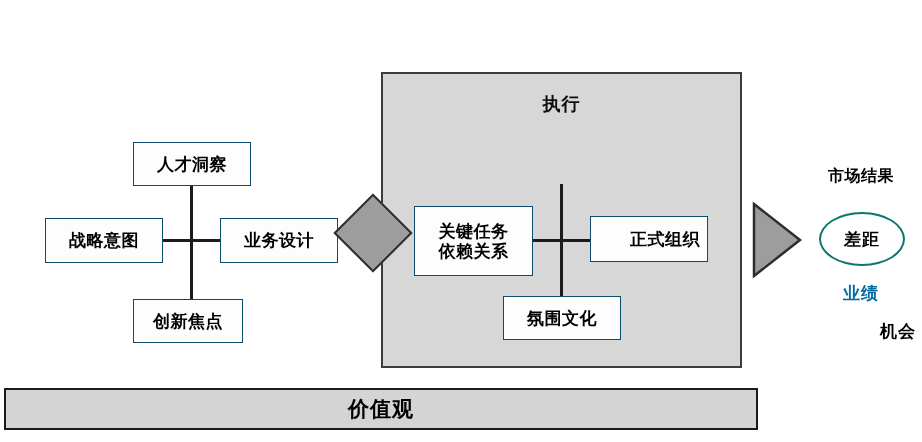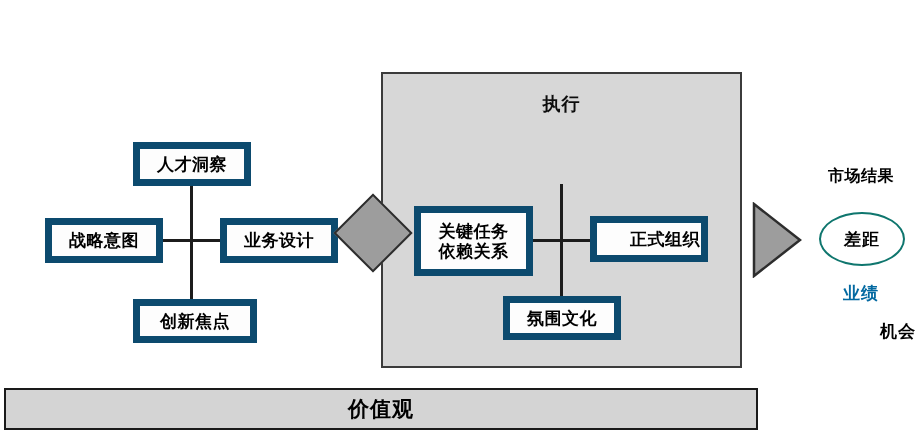--- a/index.html
+++ b/index.html
@@ -60,39 +60,39 @@
     font-size: 18px;
     font-weight: bold;
     color: #0d0d0d;
     letter-spacing: 1px;
   }
 
   
   .node {
     position: absolute;
     background: #fdfdfd;
-    border: 7px solid #0c4a6e;
+    border: 1px solid #0c4a6e;
     box-sizing: border-box;
     display: flex;
     align-items: center;
     justify-content: center;
     text-align: center;
     font-size: 17px;
     font-weight: bold;
     color: #000000;
     line-height: 1.18;
     letter-spacing: 0.5px;
     z-index: 3;
   }
 
   
   #node-talent-insight { left: 133px; top: 142px; width: 118px; height: 44px; }
   #node-strategic-intent { left: 45px;  top: 218px; width: 118px; height: 45px; }
   #node-business-design { left: 220px; top: 218px; width: 118px; height: 45px; }
-  #node-innovation-focus { left: 133px; top: 299px; width: 124px; height: 44px; }
+  #node-innovation-focus { left: 133px; top: 299px; width: 110px; height: 44px; }
 
   
   #node-talent { left: 504px; top: 142px; width: 116px; height: 44px; }
   #node-key-task { left: 414px; top: 206px; width: 119px; height: 70px; }
   #node-formal-org { left: 590px; top: 216px; width: 118px; height: 46px; padding-left: 32px; }
   #node-culture { left: 503px; top: 296px; width: 118px; height: 44px; }
 
   
   .line {
     position: absolute;

